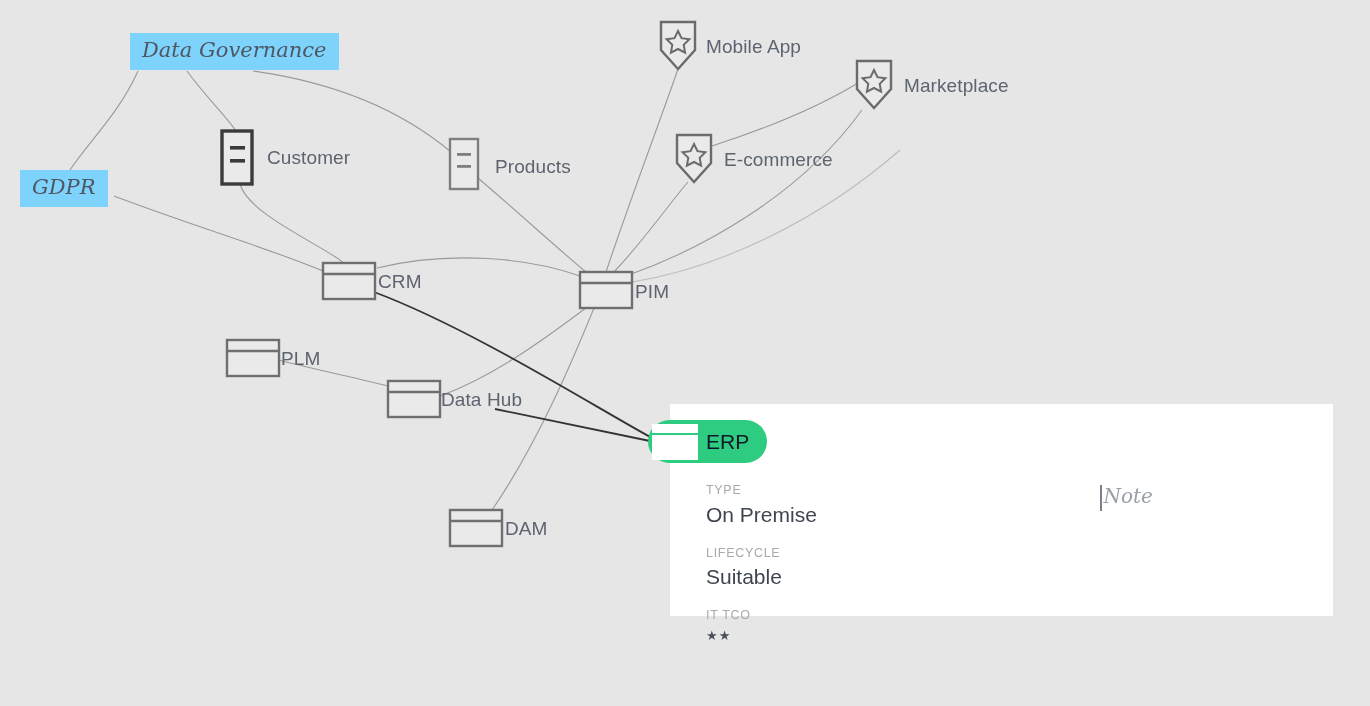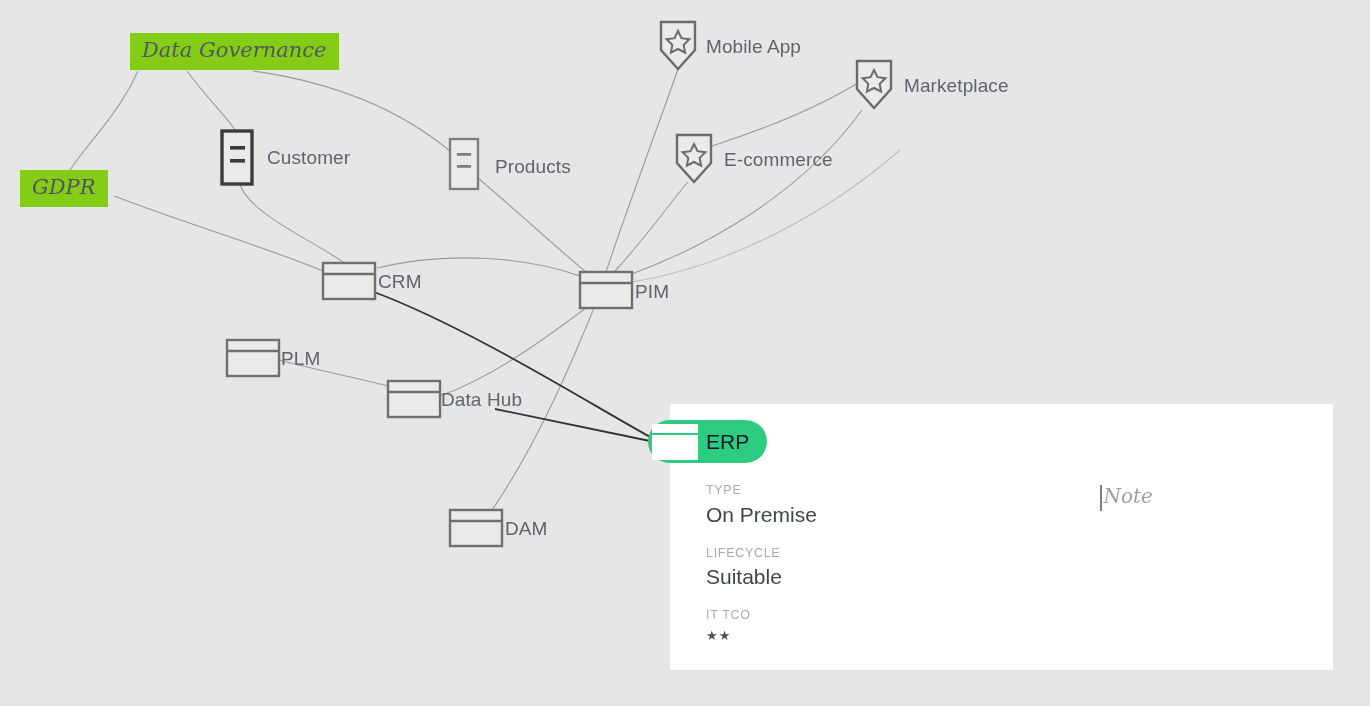--- a/index.html
+++ b/index.html
@@ -39,21 +39,21 @@
     font-size: 19px;
     color: #5d6470;
     white-space: nowrap;
     line-height: 1;
     letter-spacing: .1px;
   }
 
   
   .sticky {
     position: absolute;
-    background: #84cc16;
+    background: #7dd3fc;
     color: #4f5661;
     font-family: "DejaVu Serif", serif;
     font-style: italic;
     font-size: 21px;
     line-height: 1;
     padding: 7px 12px 9px 12px;
     white-space: nowrap;
     box-sizing: border-box;
   }
 
@@ -102,21 +102,21 @@
     font-family: "Liberation Sans", sans-serif;
     line-height: 1;
   }
 
   
   #detail-panel {
     position: absolute;
     left: 670px;
     top: 404px;
     width: 663px;
-    height: 266px;
+    height: 212px;
     background: #ffffff;
     box-sizing: border-box;
   }
   #detail-panel .fields {
     position: absolute;
     left: 36px;
     top: 80px;
   }
   .field-block { margin-bottom: 22px; }
   .field-label {

